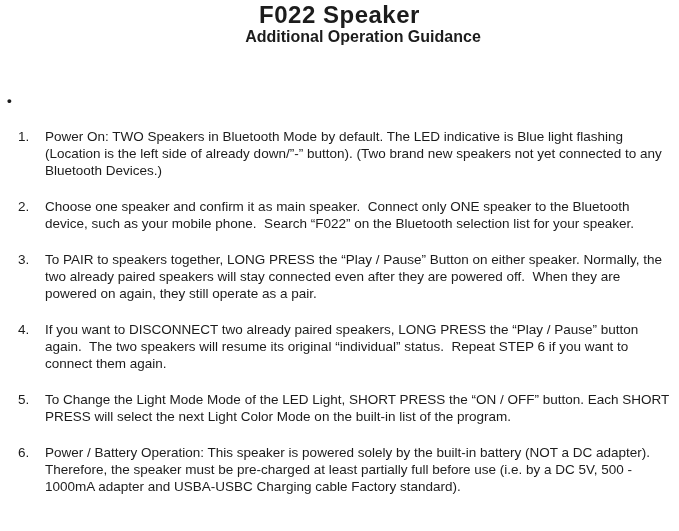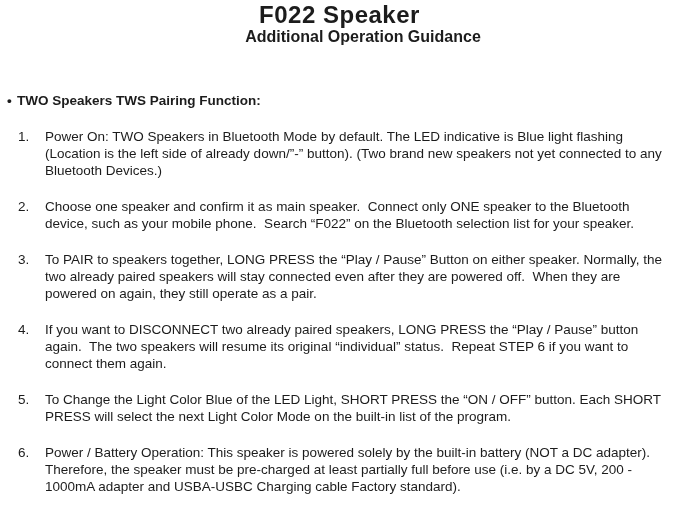--- a/index.html
+++ b/index.html
@@ -74,21 +74,20 @@
 <body>
 
 <div class="doc">
 
   <div class="doc-title">F022 Speaker</div>
 
   <div class="doc-subtitle">Additional Operation Guidance</div>
 
   <div class="section-heading">
     <span class="bullet">•</span>
-    <span>TWO Speakers TWS Pairing Function:</span>
   </div>
 
   <div class="steps">
 
     <div class="step">
       <span class="num">1.</span>
       <span class="txt">Power On: TWO Speakers in Bluetooth Mode by default. The LED indicative is Blue light flashing (Location is the left side of already down/”-” button). (Two brand new speakers not yet connected to any Bluetooth Devices.)</span>
     </div>
 
     <div class="step">
@@ -101,23 +100,23 @@
       <span class="txt">To PAIR to speakers together, LONG PRESS the “Play / Pause” Button on either speaker. Normally, the two already paired speakers will stay connected even after they are powered off.  When they are powered on again, they still operate as a pair.</span>
     </div>
 
     <div class="step">
       <span class="num">4.</span>
       <span class="txt">If you want to DISCONNECT two already paired speakers, LONG PRESS the “Play / Pause” button again.  The two speakers will resume its original “individual” status.  Repeat STEP 6 if you want to connect them again.</span>
     </div>
 
     <div class="step">
       <span class="num">5.</span>
-      <span class="txt">To Change the Light Color Blue of the LED Light, SHORT PRESS the “ON / OFF” button. Each SHORT PRESS will select the next Light Color Mode on the built-in list of the program.</span>
+      <span class="txt">To Change the Light Mode Mode of the LED Light, SHORT PRESS the “ON / OFF” button. Each SHORT PRESS will select the next Light Color Mode on the built-in list of the program.</span>
     </div>
 
     <div class="step">
       <span class="num">6.</span>
-      <span class="txt">Power / Battery Operation: This speaker is powered solely by the built-in battery (NOT a DC adapter). Therefore, the speaker must be pre-charged at least partially full before use (i.e. by a DC 5V, 200 - 1000mA adapter and USBA-USBC Charging cable Factory standard).</span>
+      <span class="txt">Power / Battery Operation: This speaker is powered solely by the built-in battery (NOT a DC adapter). Therefore, the speaker must be pre-charged at least partially full before use (i.e. by a DC 5V, 500 - 1000mA adapter and USBA-USBC Charging cable Factory standard).</span>
     </div>
 
   </div>
 
 </div>
 
 </body></html>

